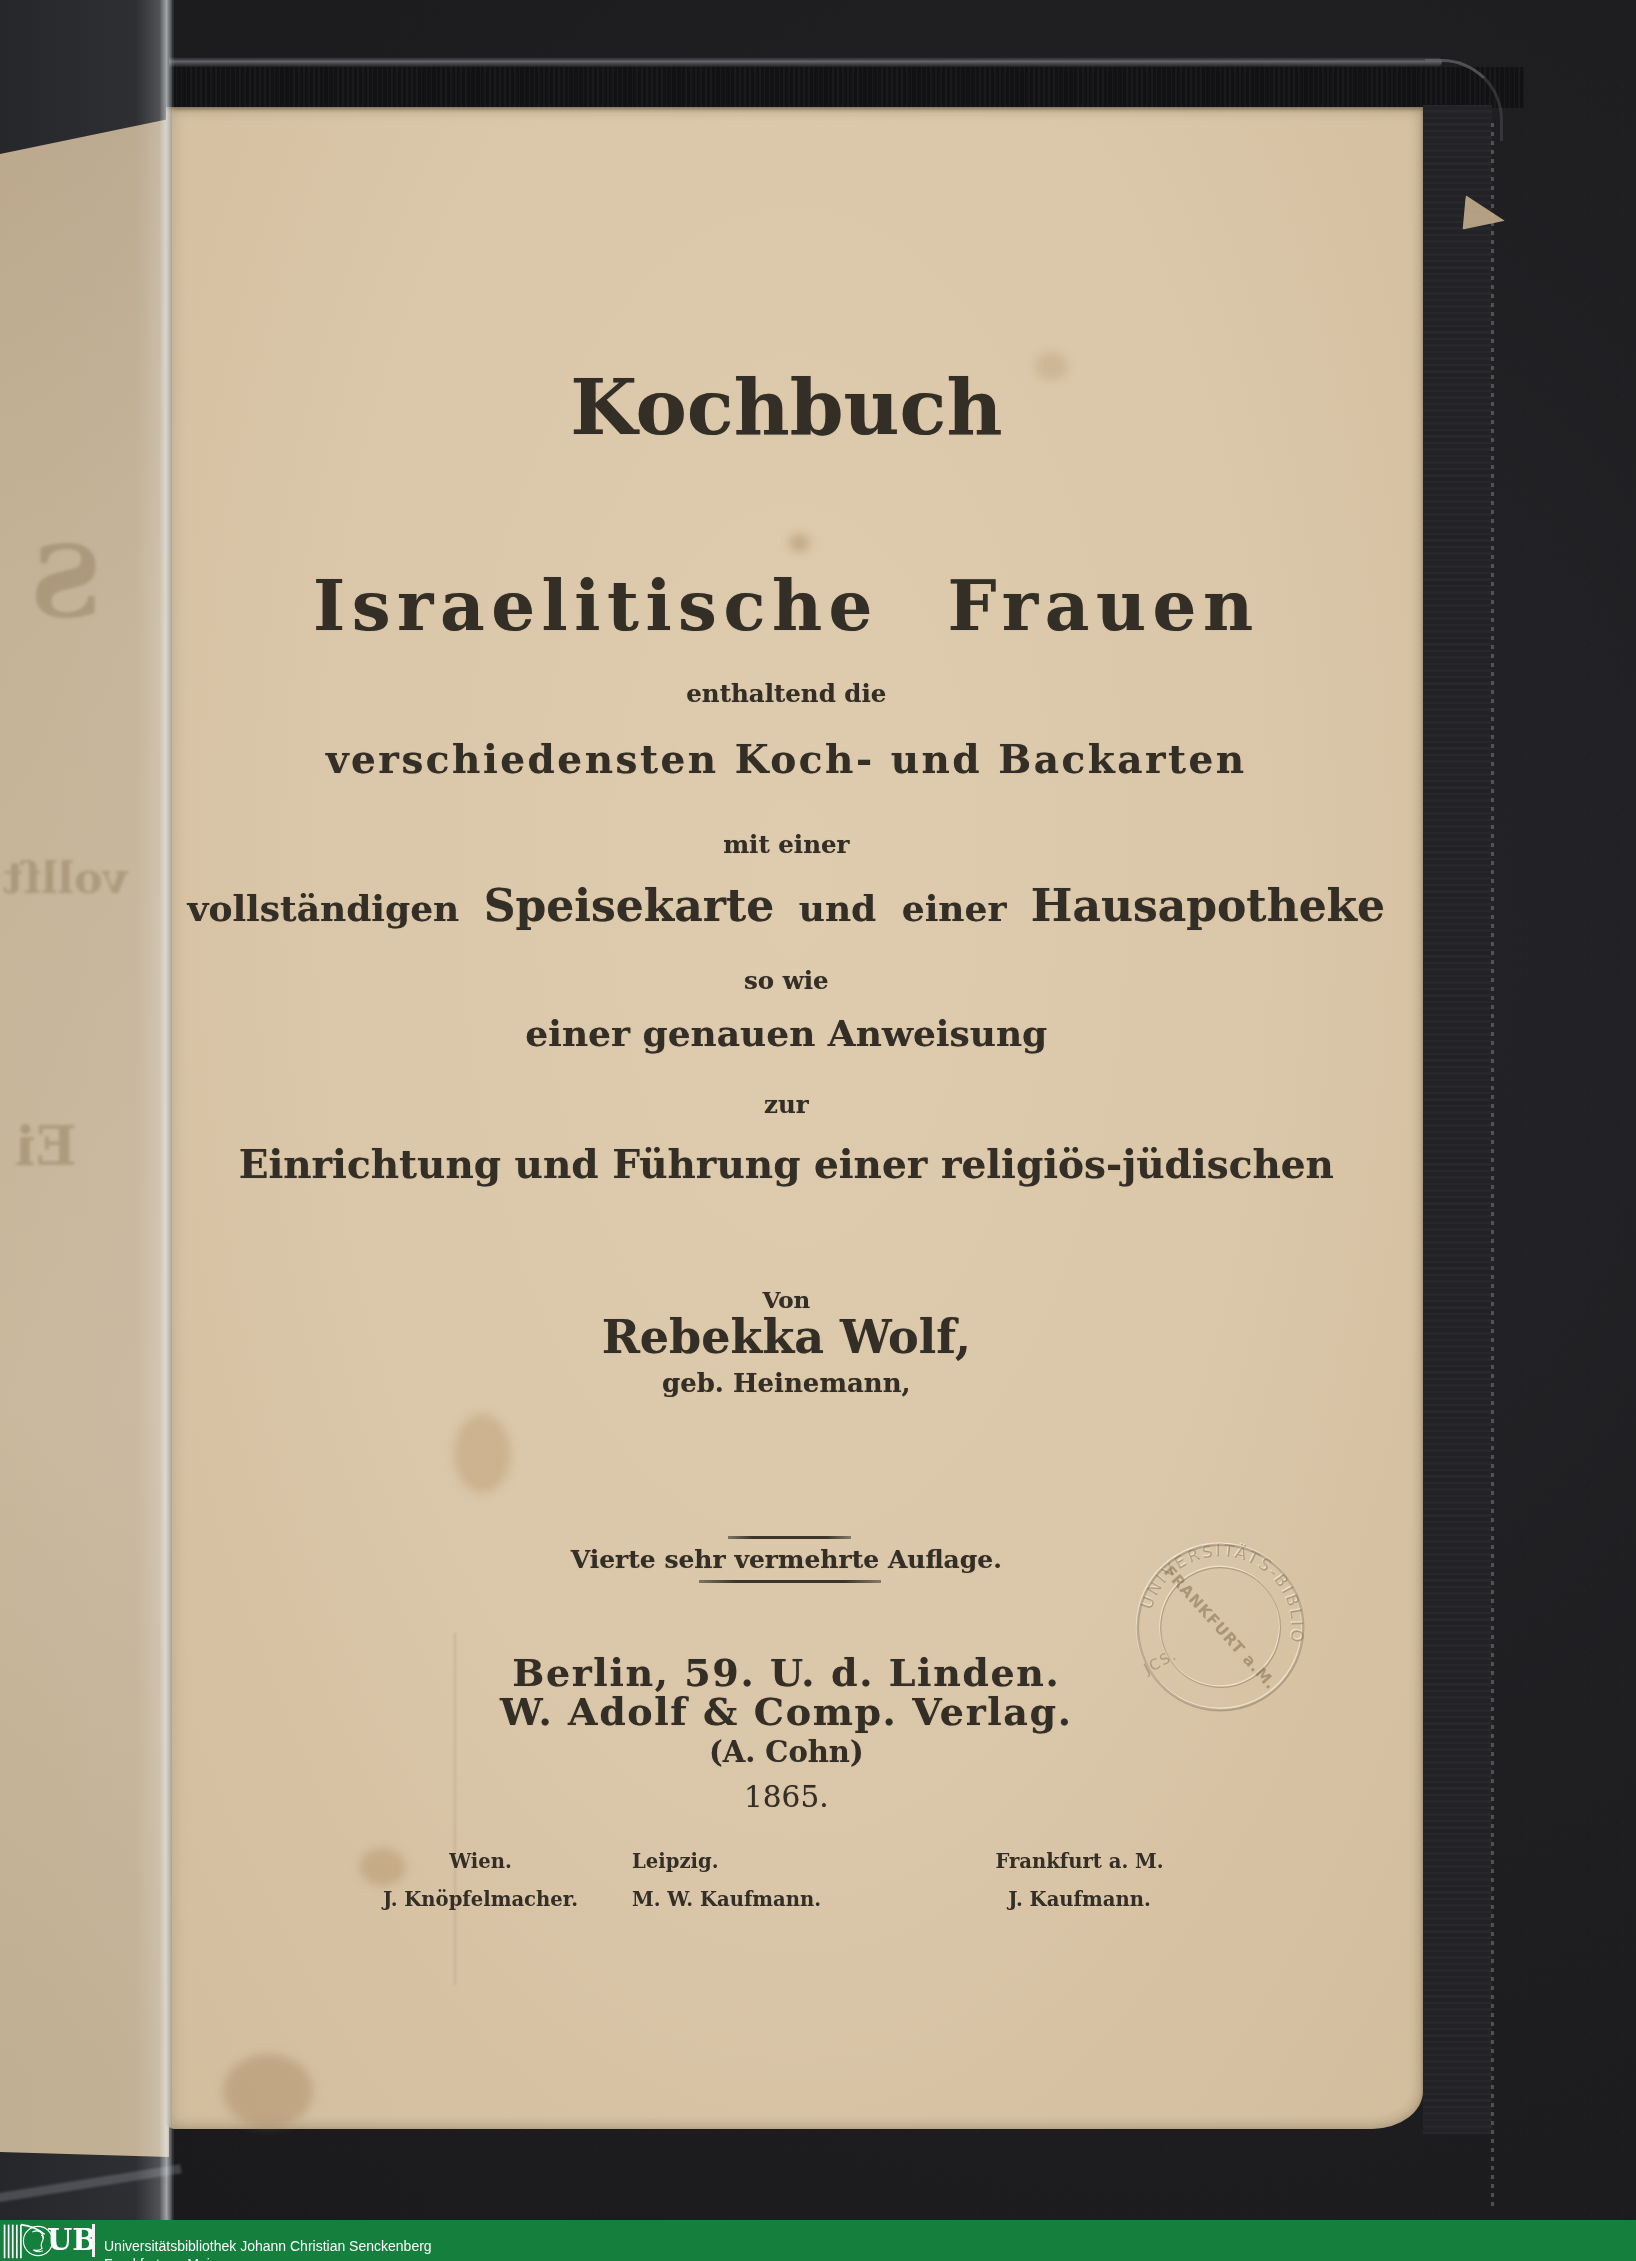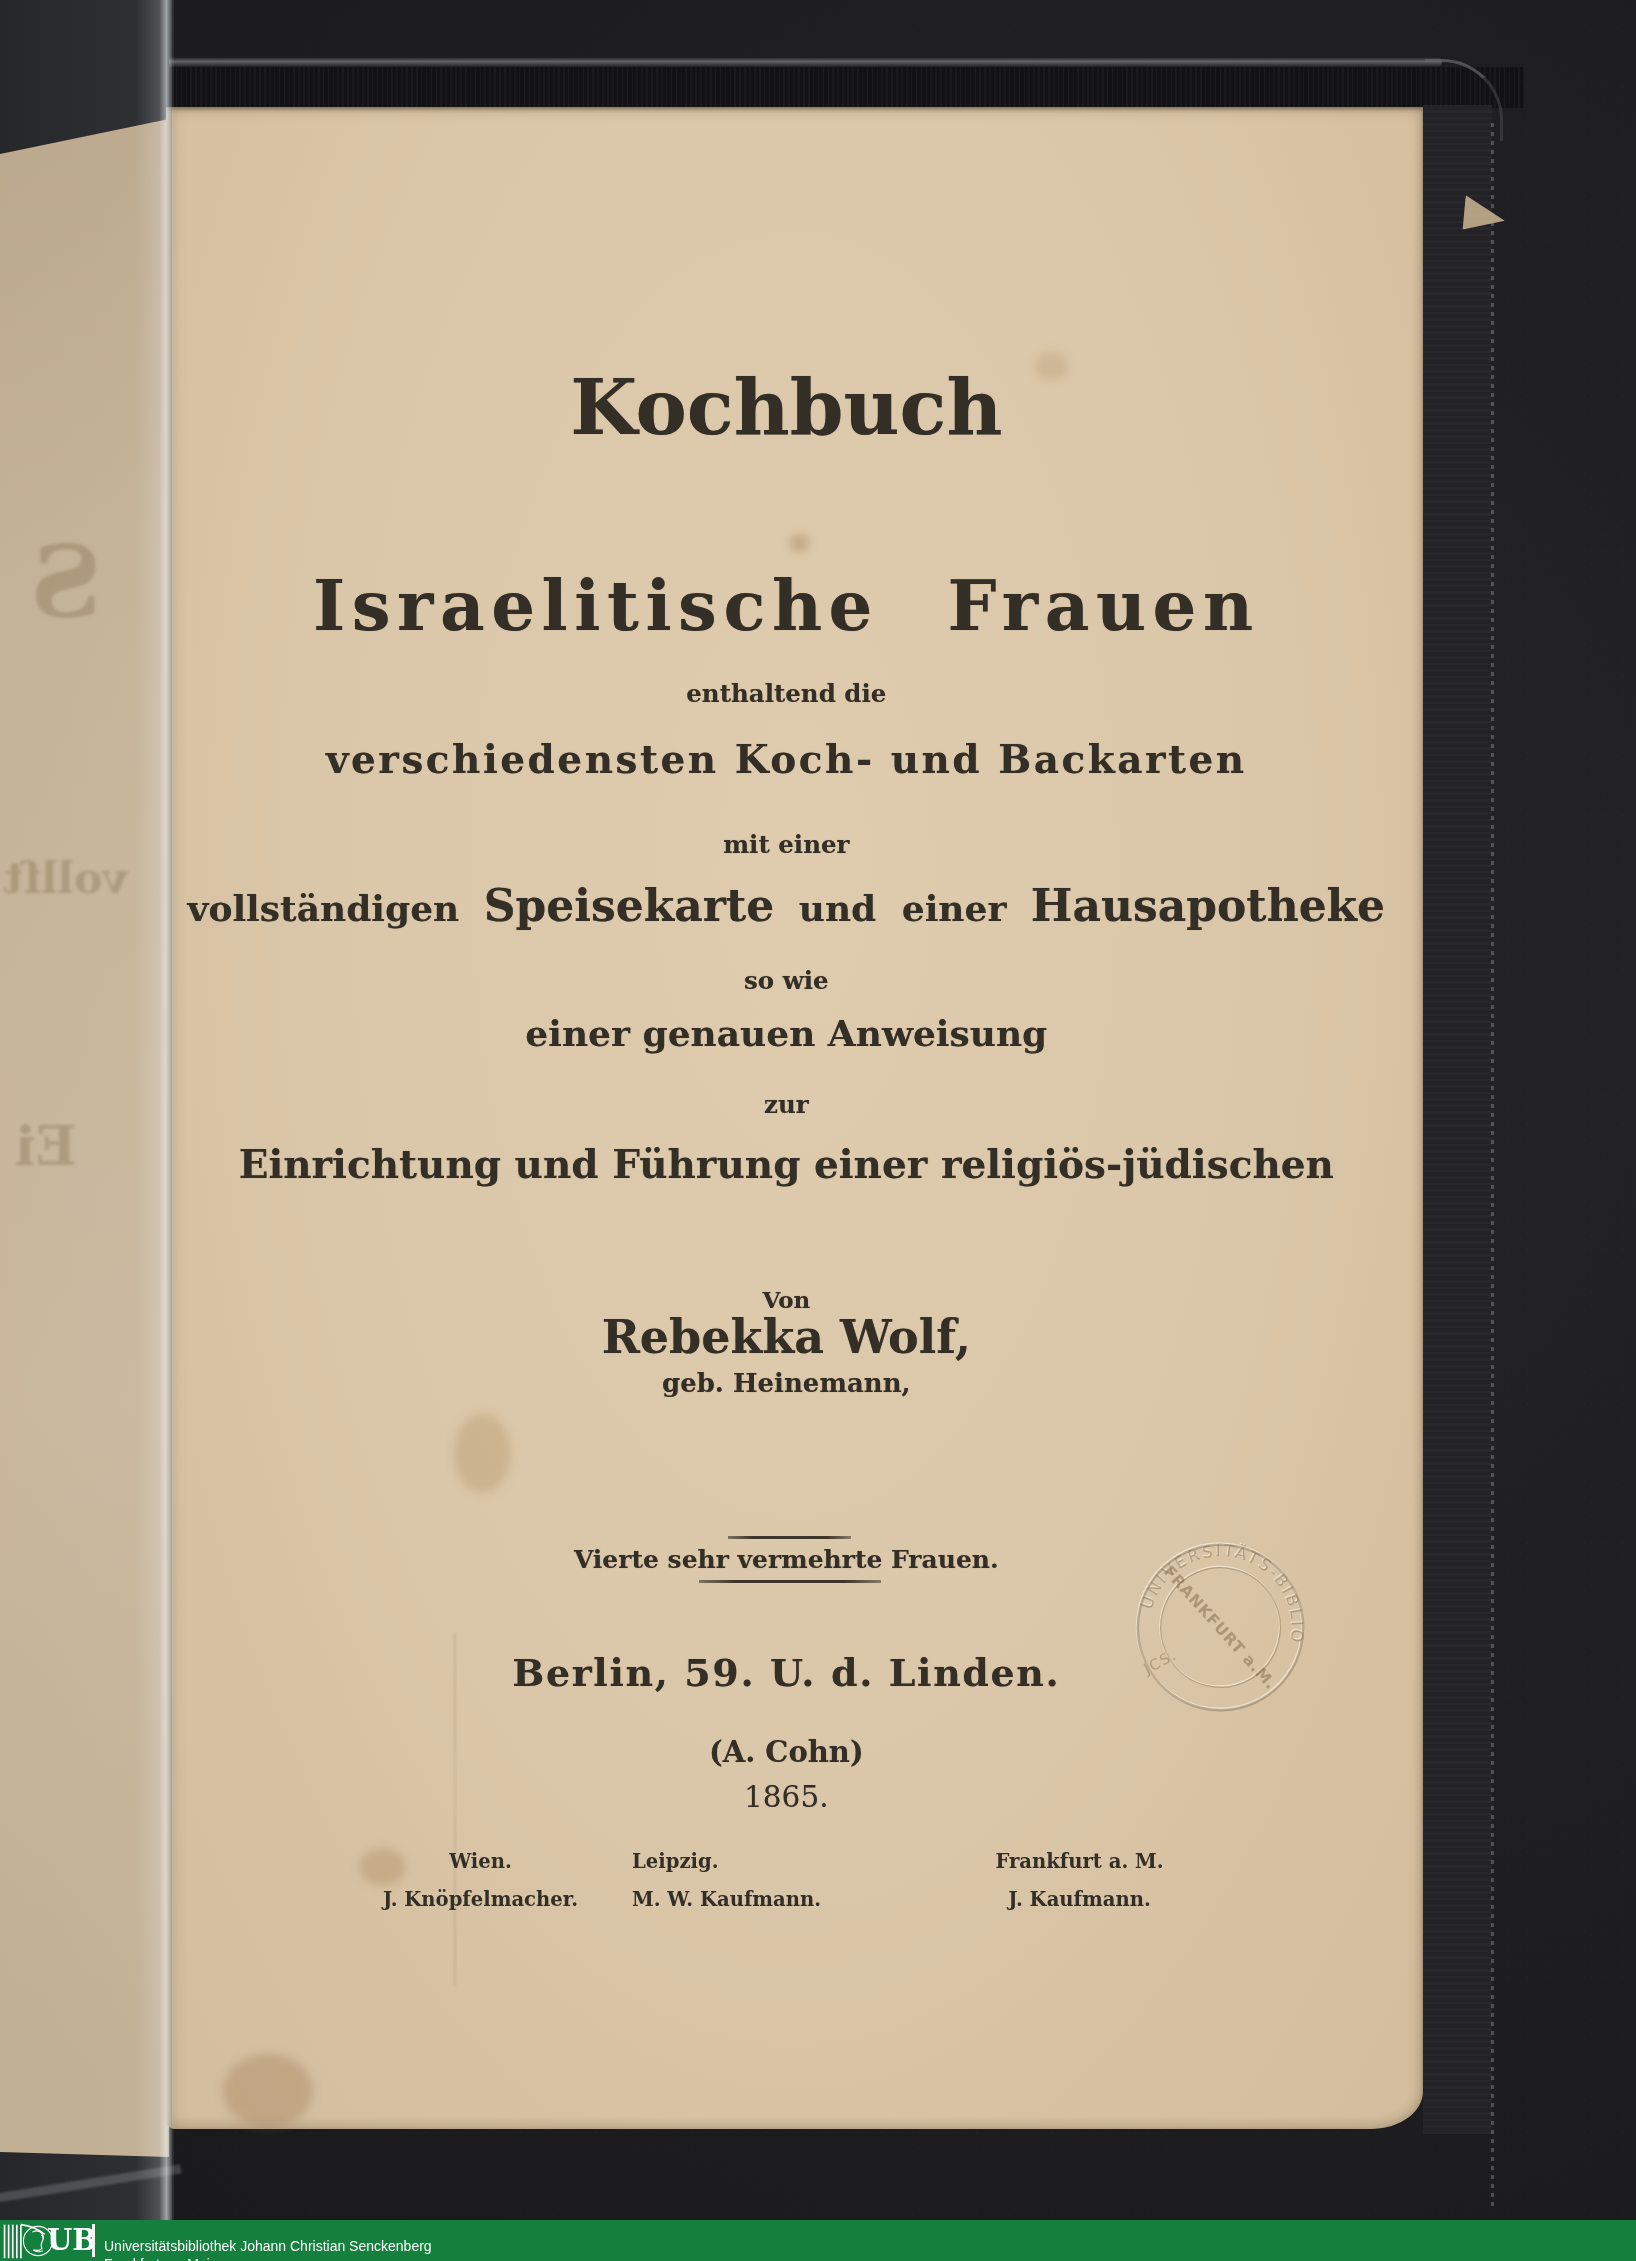--- a/index.html
+++ b/index.html
@@ -118,24 +118,25 @@
       </div>
       <div class="ln frak" style="top:861px;font-size:24.5px;">so wie</div>
       <div class="ln frak" style="top:908px;font-size:36px;">einer genauen Anweisung</div>
       <div class="ln frak" style="top:985px;font-size:24.5px;">zur</div>
       <div class="ln frak" style="top:1037px;font-size:39px;">Einrichtung und Führung einer religiös-jüdischen</div>
       <div class="ln frak" style="top:1181px;font-size:23px;">Von</div>
       <div class="ln frak" style="top:1206px;font-size:46px;">Rebekka Wolf,</div>
       <div class="ln frak" style="top:1263px;font-size:26px;">geb. Heinemann,</div>
 
       <div class="rule" style="top:1429px;left:562px;width:123px;"></div>
-      <div class="ln frak" style="top:1440px;font-size:25px;">Vierte sehr vermehrte Frauen.</div>
+      <div class="ln frak" style="top:1440px;font-size:25px;">Vierte sehr vermehrte Auflage.</div>
       <div class="rule" style="top:1473px;left:533px;width:182px;"></div>
 
       <div class="ln frak" style="top:1546px;font-size:38px;letter-spacing:1.6px;">Berlin, 59. U. d. Linden.</div>
+      <div class="ln frak" style="top:1585px;font-size:38px;letter-spacing:1.6px;">W. Adolf &amp; Comp. Verlag.</div>
       <div class="ln frak" style="top:1630px;font-size:29px;">(A. Cohn)</div>
       <div class="ln" style="top:1675px;font-size:29.5px;">1865.</div>
 
       <div style="position:absolute;left:151px;top:1743px;width:327px;text-align:center;">
         <div class="frak" style="font-size:19.6px;">Wien.</div>
         <div class="frak" style="font-size:19.6px;margin-top:14.7px;">J. Knöpfelmacher.</div>
       </div>
       <div style="position:absolute;left:466px;top:1743px;width:327px;text-align:left;">
         <div class="frak" style="font-size:19.6px;">Leipzig.</div>
         <div class="frak" style="font-size:19.6px;margin-top:14.7px;">M. W. Kaufmann.</div>

